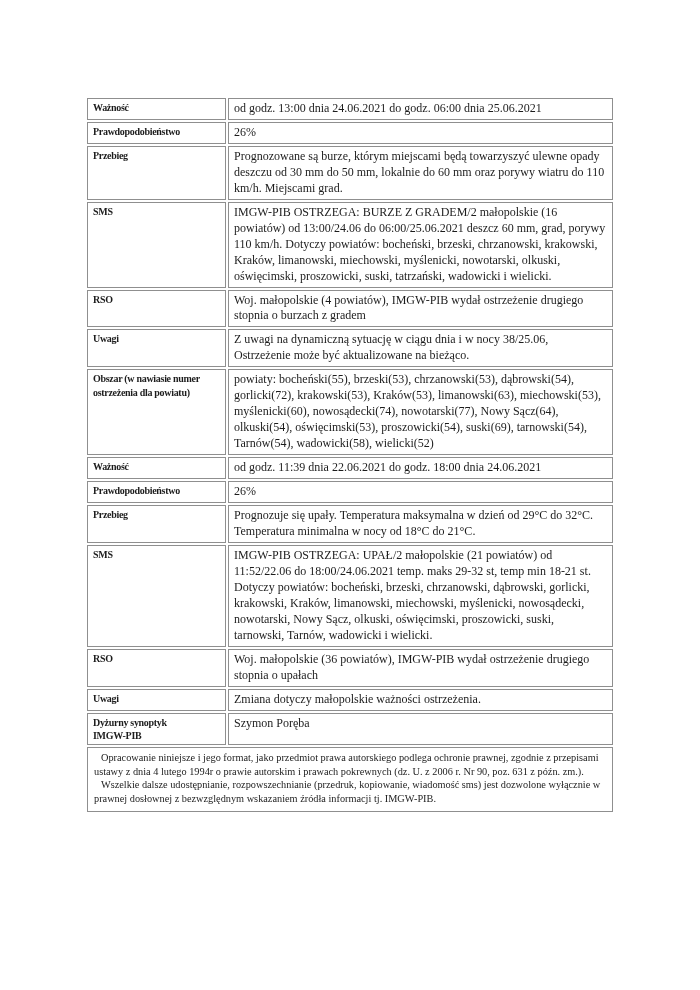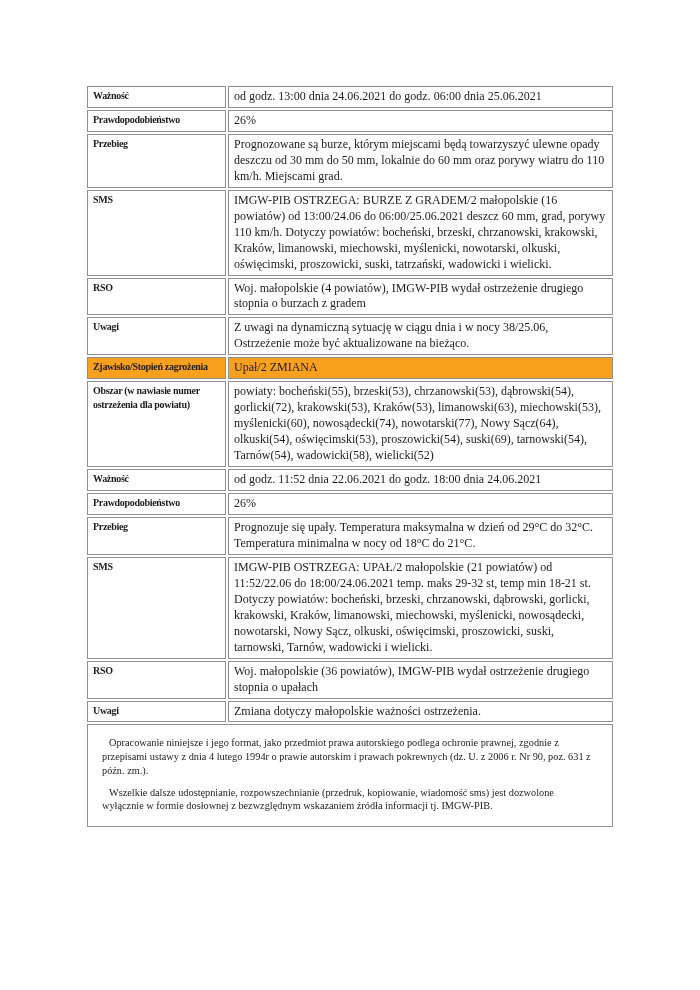--- a/index.html
+++ b/index.html
@@ -10,21 +10,21 @@
   body {
     width: 700px;
     height: 990px;
     position: relative;
     font-family: "Liberation Serif", "DejaVu Serif", serif;
     color: #1c1c1c;
   }
   .doc-table {
     position: absolute;
     left: 85px;
-    top: 84px;
+    top: 96px;
     width: 530px;
     border-collapse: separate;
     border-spacing: 2px;
     table-layout: fixed;
   }
   .doc-table td {
     border: 1px solid #8f8f8f;
     vertical-align: top;
     padding: 2px 5px;
     font-size: 12px;
@@ -40,21 +40,21 @@
     white-space: pre-line;
   }
   .doc-table tr.highlight td {
     background: var(--highlight, #f9a11d);
   }
   .doc-table td.footer-cell {
     padding: 3px 6px 5px 6px;
     font-size: 10.3px;
   }
   .footer-cell p {
-    margin: 8px;
+    margin: 0;
     text-indent: 7px;
   }
 </style>
 </head>
 <body>
 
 <table class="doc-table">
   <tbody>
 
   <tr>
@@ -74,32 +74,28 @@
     <td class="value-cell">IMGW-PIB OSTRZEGA: BURZE Z GRADEM/2 małopolskie (16 powiatów) od 13:00/24.06 do 06:00/25.06.2021 deszcz 60 mm, grad, porywy 110 km/h. Dotyczy powiatów: bocheński, brzeski, chrzanowski, krakowski, Kraków, limanowski, miechowski, myślenicki, nowotarski, olkuski, oświęcimski, proszowicki, suski, tatrzański, wadowicki i wielicki.</td>
   </tr>
       <tr>
     <td class="label-cell">RSO</td>
     <td class="value-cell">Woj. małopolskie (4 powiatów), IMGW-PIB wydał ostrzeżenie drugiego stopnia o burzach z gradem</td>
   </tr>
       <tr>
     <td class="label-cell">Uwagi</td>
     <td class="value-cell">Z uwagi na dynamiczną sytuację w ciągu dnia i w nocy 38/25.06, Ostrzeżenie może być aktualizowane na bieżąco.</td>
   </tr>
-      <tr class="highlight">
-    <td class="label-cell">Zjawisko/Stopień zagrożenia</td>
-    <td class="value-cell">Upał/2 ZMIANA</td>
-  </tr>
       <tr>
     <td class="label-cell">Obszar (w nawiasie numer
 ostrzeżenia dla powiatu)</td>
     <td class="value-cell">powiaty: bocheński(55), brzeski(53), chrzanowski(53), dąbrowski(54), gorlicki(72), krakowski(53), Kraków(53), limanowski(63), miechowski(53), myślenicki(60), nowosądecki(74), nowotarski(77), Nowy Sącz(64), olkuski(54), oświęcimski(53), proszowicki(54), suski(69), tarnowski(54), Tarnów(54), wadowicki(58), wielicki(52)</td>
   </tr>
       <tr>
     <td class="label-cell">Ważność</td>
-    <td class="value-cell">od godz. 11:52 dnia 22.06.2021 do godz. 18:00 dnia 24.06.2021</td>
+    <td class="value-cell">od godz. 11:39 dnia 22.06.2021 do godz. 18:00 dnia 24.06.2021</td>
   </tr>
       <tr>
     <td class="label-cell">Prawdopodobieństwo</td>
     <td class="value-cell">26%</td>
   </tr>
       <tr>
     <td class="label-cell">Przebieg</td>
     <td class="value-cell">Prognozuje się upały. Temperatura maksymalna w dzień od 29°C do 32°C. Temperatura minimalna w nocy od 18°C do 21°C.</td>
   </tr>
       <tr>
@@ -107,22 +103,27 @@
     <td class="value-cell">IMGW-PIB OSTRZEGA: UPAŁ/2 małopolskie (21 powiatów) od 11:52/22.06 do 18:00/24.06.2021 temp. maks 29-32 st, temp min 18-21 st. Dotyczy powiatów: bocheński, brzeski, chrzanowski, dąbrowski, gorlicki, krakowski, Kraków, limanowski, miechowski, myślenicki, nowosądecki, nowotarski, Nowy Sącz, olkuski, oświęcimski, proszowicki, suski, tarnowski, Tarnów, wadowicki i wielicki.</td>
   </tr>
       <tr>
     <td class="label-cell">RSO</td>
     <td class="value-cell">Woj. małopolskie (36 powiatów), IMGW-PIB wydał ostrzeżenie drugiego stopnia o upałach</td>
   </tr>
       <tr>
     <td class="label-cell">Uwagi</td>
     <td class="value-cell">Zmiana dotyczy małopolskie ważności ostrzeżenia.</td>
   </tr>
+      <tr>
+    <td class="label-cell">Dyżurny synoptyk
+IMGW-PIB</td>
+    <td class="value-cell">Szymon Poręba</td>
+  </tr>
     </tbody>
   <tbody>
     <tr>
       <td class="footer-cell" colspan="2">
         <p>Opracowanie niniejsze i jego format, jako przedmiot prawa autorskiego podlega ochronie prawnej, zgodnie z przepisami ustawy z dnia 4 lutego 1994r o prawie autorskim i prawach pokrewnych (dz. U. z 2006 r. Nr 90, poz. 631 z późn. zm.).</p>
-        <p>Wszelkie dalsze udostępnianie, rozpowszechnianie (przedruk, kopiowanie, wiadomość sms) jest dozwolone wyłącznie w formie dosłownej z bezwzględnym wskazaniem źródła informacji tj. IMGW-PIB.</p>
+        <p>Wszelkie dalsze udostępnianie, rozpowszechnianie (przedruk, kopiowanie, wiadomość sms) jest dozwolone wyłącznie w prawnej dosłownej z bezwzględnym wskazaniem źródła informacji tj. IMGW-PIB.</p>
       </td>
     </tr>
   </tbody>
 </table>
 
 </body></html>

